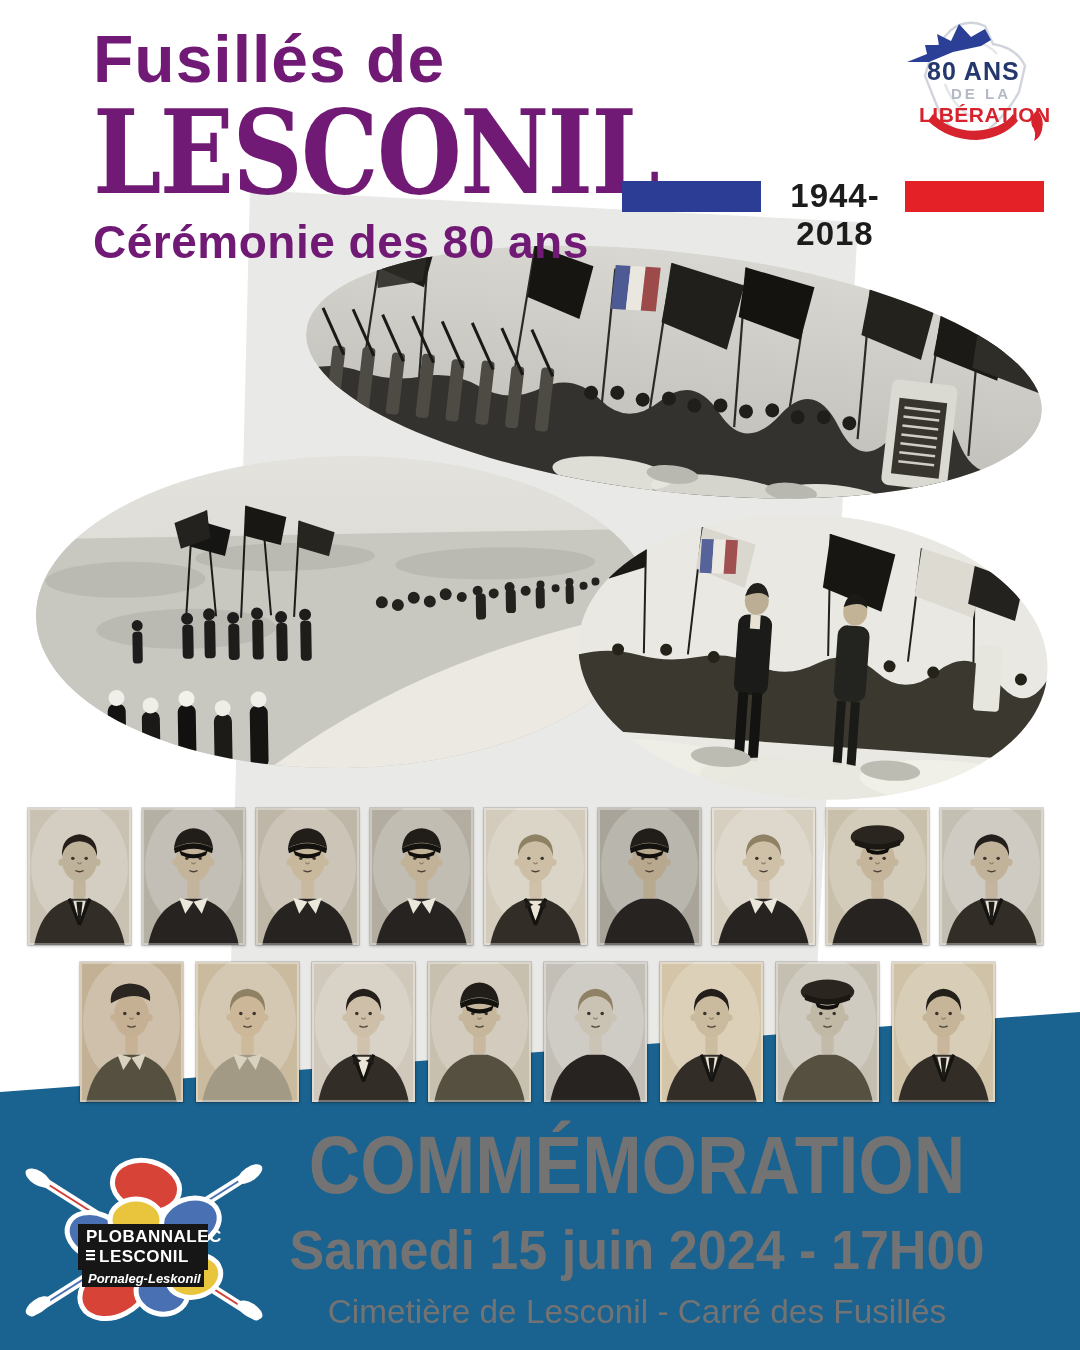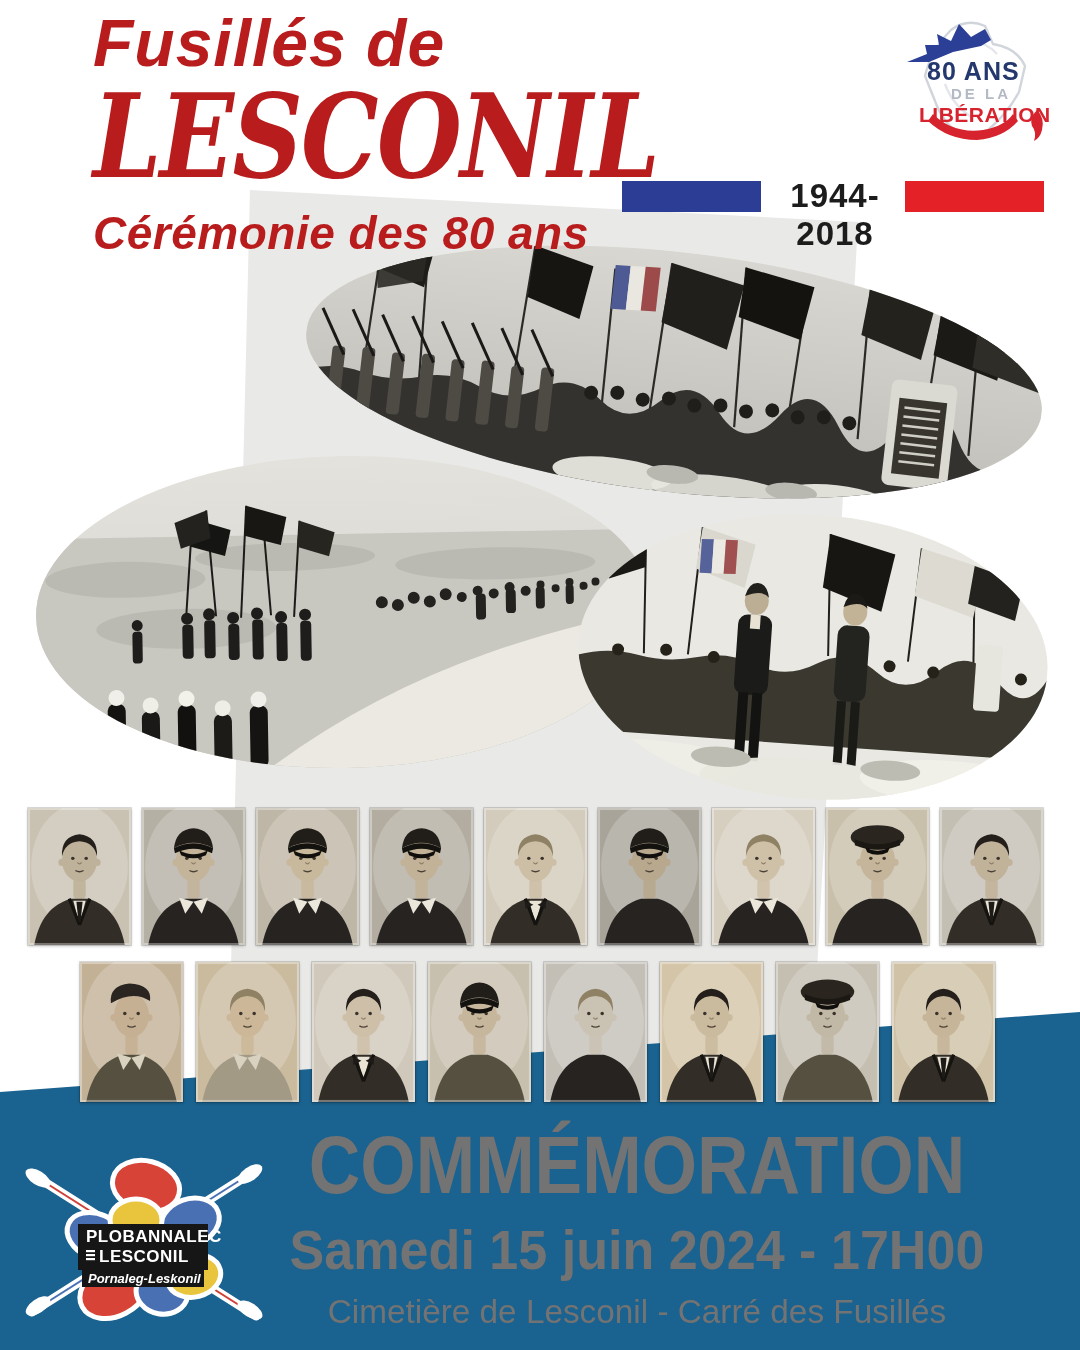--- a/index.html
+++ b/index.html
@@ -10,28 +10,28 @@
   
   .gray-band{
     position:absolute;inset:0;z-index:1;background:#e9e9e7;
     clip-path:polygon(250px 190px,858px 222px,812px 1062px,228px 1090px);
   }
   .blue-band{
     position:absolute;inset:0;z-index:5;background:#1a628f;
     clip-path:polygon(0 1092px,1080px 1012px,1080px 1350px,0 1350px);
   }
   
-  .header{position:absolute;left:93px;top:10px;z-index:7;color:#b91c1c;font-style:italic;}
+  .header{position:absolute;left:93px;top:26px;z-index:7;color:#701a75;}
   .title-1{font-size:66px;font-weight:bold;letter-spacing:1px;line-height:1;}
   .title-2{
     font-family:"DejaVu Serif","Liberation Serif",serif;font-weight:bold;
     font-size:116px;line-height:1;margin-top:2px;letter-spacing:-2px;
     transform:scaleX(.84);transform-origin:left center;white-space:nowrap;
   }
-  .subtitle{font-size:46px;font-weight:bold;margin-top:12px;letter-spacing:.5px;}
+  .subtitle{font-size:46px;font-weight:bold;margin-top:5px;letter-spacing:.5px;}
   
   .years-banner{position:absolute;left:0;top:0;z-index:7;}
   .flag-rect{position:absolute;height:31px;width:139px;}
   .flag-blue{left:622px;top:181px;background:#2c3d96;}
   .flag-red{left:905px;top:181px;background:#e32126;}
   .years-label{
     position:absolute;left:765px;top:177px;width:140px;text-align:center;
     font-size:33px;font-weight:bold;color:#1c1c1c;letter-spacing:1px;
   }
   

